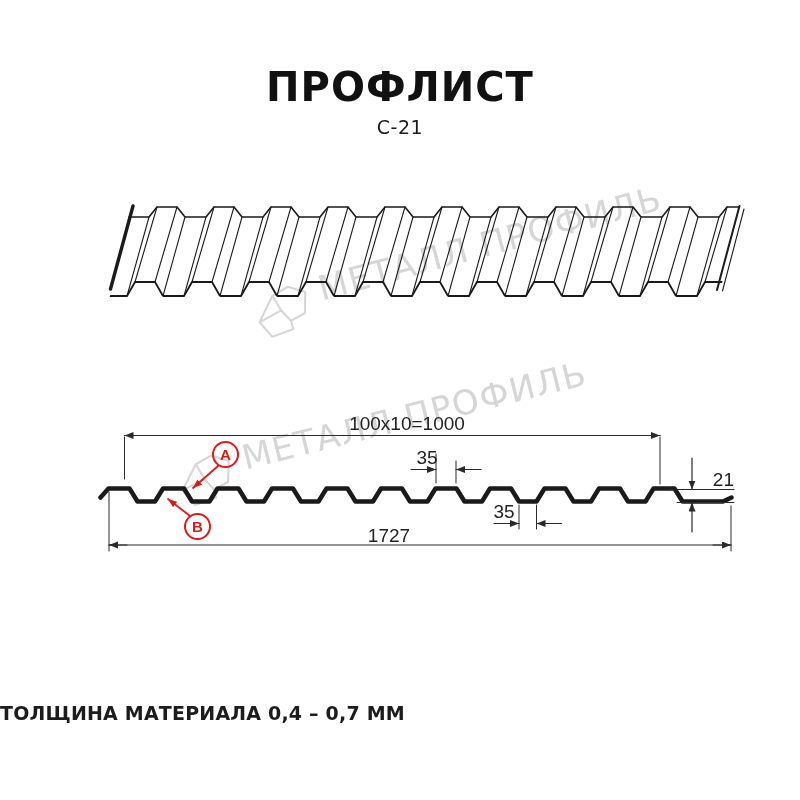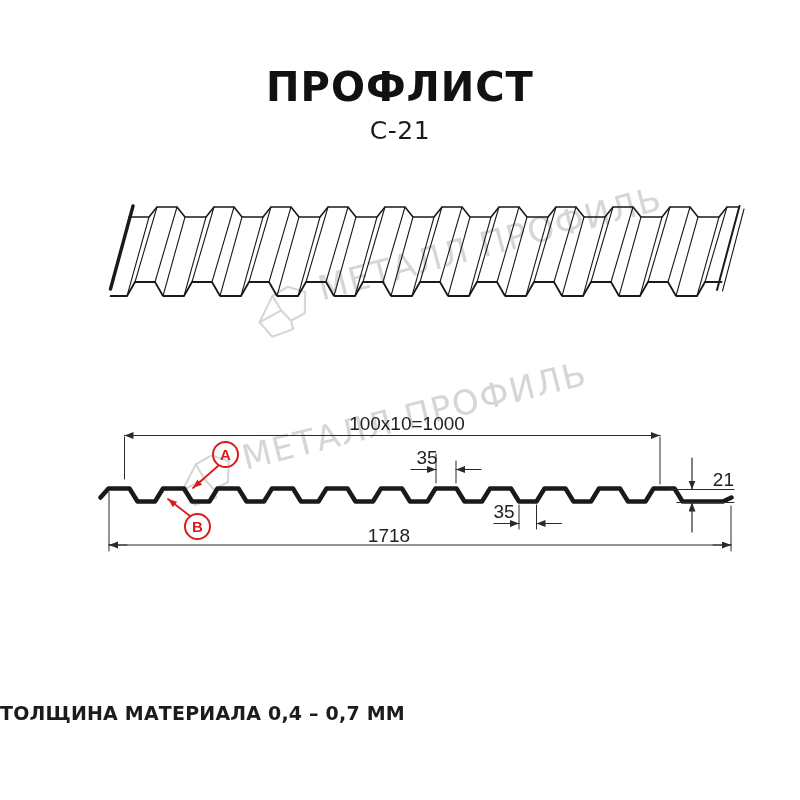--- a/index.html
+++ b/index.html
@@ -1,21 +1,21 @@
 <!DOCTYPE html>
 <html style="--red: #dd1a1a; --wm: #d6d6d6;"><head>
 <meta charset="utf-8">
 <style>
   html,body{margin:0;padding:0;background:#fff;}
   .page{position:relative;width:800px;height:800px;background:#fff;overflow:hidden;
         font-family:"DejaVu Sans",sans-serif;padding-left:16px;}
   .title{position:absolute;top:64px;left:0;width:800px;text-align:center;
          font-weight:800;font-size:40px;letter-spacing:1px;color:#111;}
   .subtitle{position:absolute;top:116px;left:0;width:800px;text-align:center;
-            font-weight:500;font-size:25px;letter-spacing:.5px;color:#1a1a1a;}
+            font-weight:500;font-size:19px;letter-spacing:.5px;color:#1a1a1a;}
   .footer-note{position:absolute;top:702px;left:0;width:800px;
                font-weight:600;font-size:19px;letter-spacing:.2px;color:#1c1c1c;}
   .watermark{position:absolute;display:flex;align-items:center;gap:10px;
              transform-origin:0 50%;pointer-events:none;}
   .watermark .wm-text{font-size:34px;font-weight:500;letter-spacing:1.5px;
              color:var(--wm,#d5d5d5);white-space:nowrap;position:relative;top:-14px;}
   #wm1{left:253px;top:296px;transform:rotate(-15deg);}
   #wm2{left:176px;top:464px;transform:rotate(-14deg);}
   #lines{position:absolute;left:0;top:0;}
   .dim-label{position:absolute;font-family:Liberation Sans, sans-serif;
@@ -176,21 +176,21 @@
         <line x1="692" y1="458" x2="692" y2="489.5" stroke="#2a2a2a" stroke-width="1.2" stroke-linecap="round" marker-end="url(#arrD)"></line>
         <line x1="692" y1="532" x2="692" y2="502.5" stroke="#2a2a2a" stroke-width="1.2" stroke-linecap="round" marker-end="url(#arrD)"></line>
       </g>
       <g fill="none">
         <line x1="218" y1="466" x2="193" y2="488" stroke="#dd1a1a" stroke-width="1.8" stroke-linecap="round" marker-end="url(#arrR)"></line>
         <line x1="190" y1="516" x2="168" y2="499" stroke="#dd1a1a" stroke-width="1.8" stroke-linecap="round" marker-end="url(#arrR)"></line>
       </g>
     </svg>
 
   <div class="dim-label" id="dim-coverage">100x10=1000</div>
-  <div class="dim-label" id="dim-overall">1718</div>
+  <div class="dim-label" id="dim-overall">1727</div>
   <div class="dim-label" id="dim-35-top">35</div>
   <div class="dim-label" id="dim-35-bottom">35</div>
   <div class="dim-label" id="dim-height">21</div>
 
   <div class="callout-circle" id="callout-a">А</div>
   <div class="callout-circle" id="callout-b">В</div>
 
   <div class="footer-note">ТОЛЩИНА МАТЕРИАЛА 0,4 – 0,7 ММ</div>
 </div>
 

